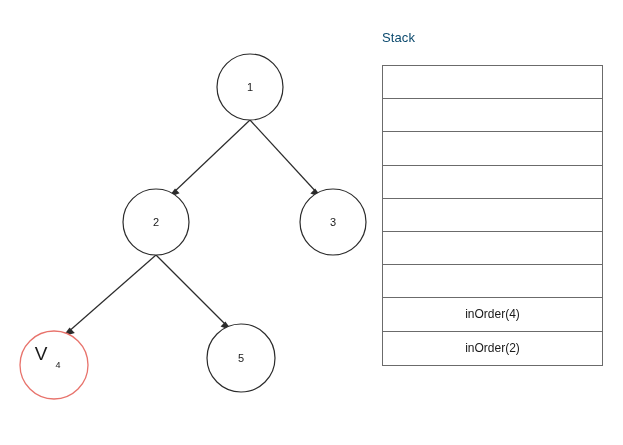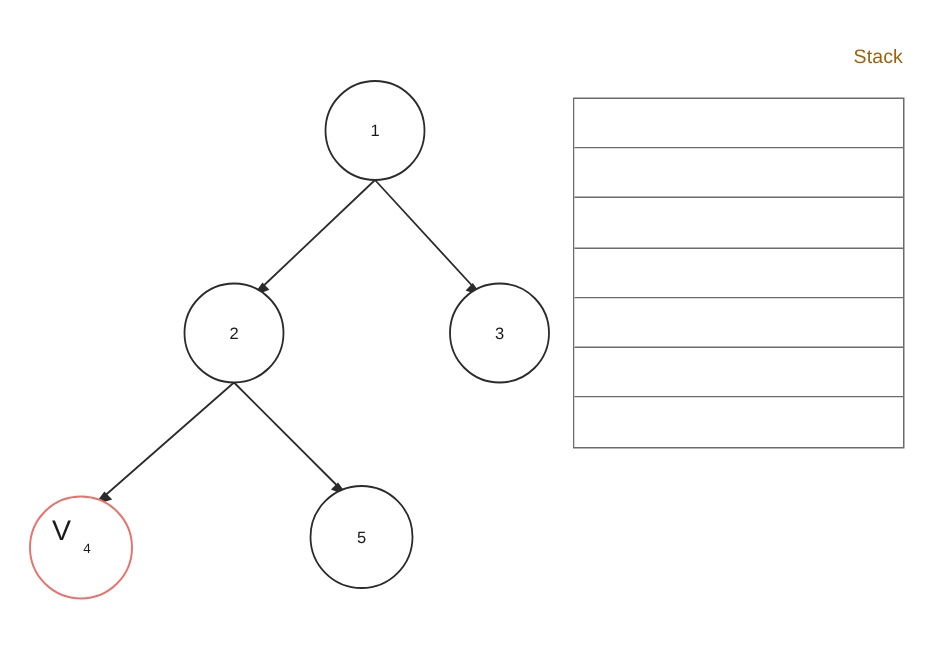--- a/index.html
+++ b/index.html
@@ -69,22 +69,22 @@
   
   #stack-panel {
     position: absolute;
     left: 382px;
     top: 30px;
     width: 220px;
   }
   #stack-title {
     font-family: "Liberation Sans", sans-serif;
     font-size: 13px;
-    color: #a16207;
-    text-align: right;
+    color: #0c4a6e;
+    text-align: left;
     line-height: 16px;
     height: 20px;
     margin-bottom: 15px;
     letter-spacing: 0.1px;
   }
   #stack-table {
     width: 219px;
     border: 1.2px solid #6b6b6b;
     border-collapse: collapse;
     background: #ffffff;
@@ -186,16 +186,22 @@
       </div>
       <div class="stack-row">
         <span class="stack-cell-text"></span>
       </div>
       <div class="stack-row">
         <span class="stack-cell-text"></span>
       </div>
       <div class="stack-row">
         <span class="stack-cell-text"></span>
       </div>
+      <div class="stack-row">
+        <span class="stack-cell-text">inOrder(4)</span>
+      </div>
+      <div class="stack-row">
+        <span class="stack-cell-text">inOrder(2)</span>
+      </div>
     </div>
   </div>
 
 </div>
 
 </body></html>

